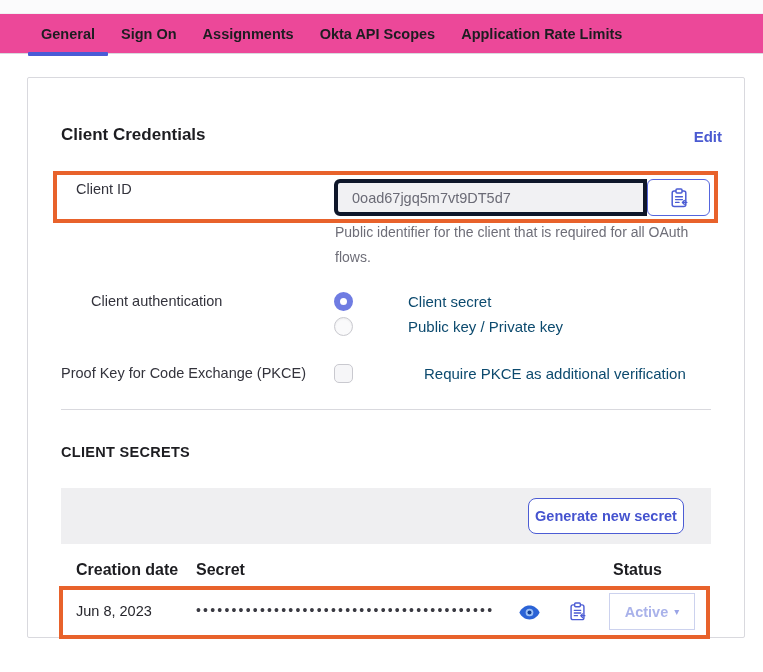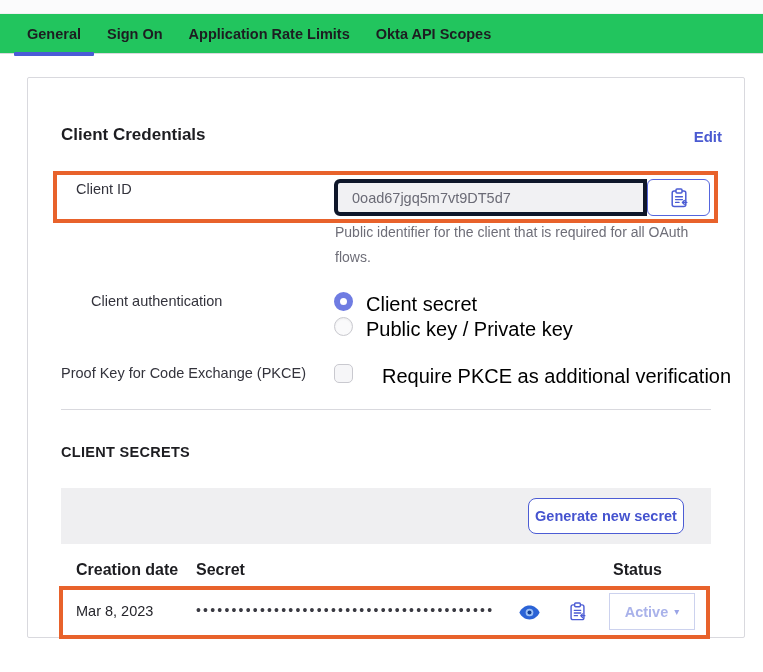--- a/index.html
+++ b/index.html
@@ -7,22 +7,22 @@
   body { font-family: "Liberation Sans", sans-serif; }
   .page {
     position: relative; width: 763px; height: 672px;
     background: #ffffff; overflow: hidden;
   }
   
   .top-strip { position: absolute; top: 0; left: 0; right: 0; height: 14px;
     background: #fbfbfc; border-bottom: 1px solid #f1f1f3; }
   
   .tabbar { position: absolute; top: 14px; left: 0; right: 0; height: 40px;
-    display: flex; align-items: center; padding-left: 14px;
-    border-bottom: 1px solid #d9d9de; background: #22c55e; }
+    display: flex; align-items: center; padding-left: 28px;
+    border-bottom: 1px solid #d9d9de; background: #ec4899; }
   .tab { position: relative; height: 40px; display: flex; align-items: center;
     padding: 0 13px; font-size: 14.5px; font-weight: bold; color: #1d1d21;
     cursor: pointer; white-space: nowrap; }
   .tab.active::after { content: ""; position: absolute; left: 0; right: 0;
     bottom: -2px; height: 4px; background: #4b5bd6; border-radius: 1px; }
   
   .card { position: absolute; left: 27px; top: 77px; width: 718px; height: 561px;
     background: #fff; border: 1px solid #d9d9de; border-radius: 2px; }
   .card-title { position: absolute; left: 33px; top: 47px; font-size: 17px;
     font-weight: bold; color: #1d1d21; }
@@ -44,21 +44,21 @@
   .help-text { position: absolute; left: 307px; top: 142px; width: 384px;
     font-size: 14px; line-height: 25px; color: #6e6e78; }
   
   .radio-sel { position: absolute; width: 19px; height: 19px; border-radius: 50%;
     background: #fff; border: 6px solid #6f7ce2; cursor: pointer; }
   .radio-unsel { position: absolute; width: 19px; height: 19px; border-radius: 50%;
     background: #fafafb; border: 1px solid #c9c9cf;
     box-shadow: inset 0 1px 2px rgba(0,0,0,0.06); cursor: pointer; }
   .checkbox { position: absolute; width: 19px; height: 19px; border-radius: 5px;
     background: #f6f6f8; border: 1px solid #c9c9cf; cursor: pointer; }
-  .opt-label { position: absolute; font-size: 20px; color: #000000; cursor: pointer; }
+  .opt-label { position: absolute; font-size: 15px; color: #0c4a6e; cursor: pointer; margin-left: 42px; }
   .divider { position: absolute; left: 33px; top: 331px; width: 650px; height: 1px;
     background: #d9d9de; }
   .section-title { position: absolute; left: 33px; top: 366px; font-size: 14.5px;
     font-weight: bold; letter-spacing: 0.3px; color: #1d1d21; }
   
   .toolbar { position: absolute; left: 33px; top: 410px; width: 650px; height: 56px;
     background: #efeff1; }
   .gen-btn { position: absolute; right: 27px; top: 10px; width: 156px; height: 36px;
     background: #fff; border: 1.5px solid #4c5cd4; border-radius: 8px;
     font-size: 14.5px; font-weight: bold; color: #4553cf; cursor: pointer;
@@ -81,22 +81,23 @@
 </head>
 <body>
 
 <div class="page">
 
   <div class="top-strip"></div>
 
   <nav class="tabbar">
     <div class="tab active">General</div>
     <div class="tab">Sign On</div>
+    <div class="tab">Assignments</div>
+    <div class="tab">Okta API Scopes</div>
     <div class="tab">Application Rate Limits</div>
-    <div class="tab">Okta API Scopes</div>
   </nav>
 
   <section class="card">
 
     <h2 class="card-title">Client Credentials</h2>
     <a class="edit-link">Edit</a>
 
     <div class="hl-box hl-1"></div>
 
     <div class="field-label" style="left:48px; top:103px;">Client ID</div>
@@ -136,21 +137,21 @@
       <button class="gen-btn">Generate new secret</button>
     </div>
 
     <div class="th" style="left:48px;">Creation date</div>
     <div class="th" style="left:168px;">Secret</div>
     <div class="th" style="left:585px;">Status</div>
 
     <div class="hl-box hl-2"></div>
 
     <div>
-      <div class="td-date">Mar 8, 2023</div>
+      <div class="td-date">Jun 8, 2023</div>
 
       <div class="dots">••••••••••••••••••••••••••••••••••••••••••</div>
 
       <div class="eye-btn">
         <span style="display:flex;">
           <svg width="21" height="15" viewBox="0 0 24 16">
             <path d="M12 0C7 0 2.7 3.1.4 8c2.3 4.9 6.6 8 11.6 8s9.3-3.1 11.6-8C21.3 3.1 17 0 12 0z" fill="#2b63d6"></path>
             <circle cx="12" cy="8" r="4.4" fill="#9cc0f5"></circle>
             <circle cx="12" cy="8" r="2.3" fill="#123f96"></circle>
           </svg>

